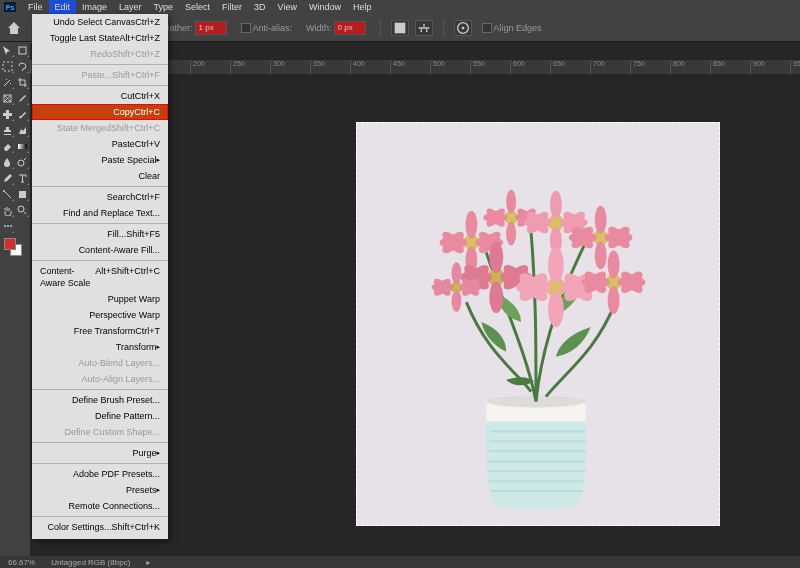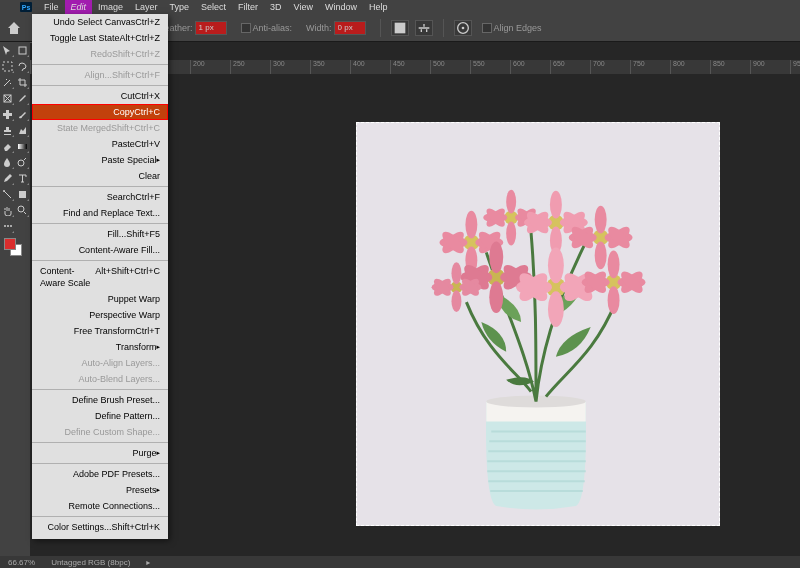--- a/index.html
+++ b/index.html
@@ -1,20 +1,20 @@
 <!DOCTYPE html>
 <html><head>
 <meta charset="utf-8">
 <style>
 * { margin: 0; padding: 0; box-sizing: border-box; font-family: "Segoe UI", Tahoma, sans-serif; }
 body { width: 800px; height: 568px; background: #262626; overflow: hidden; position: relative; color: #ccc; font-size: 9px; }
-.menubar { height: 14px; background: #424242; display: flex; align-items: center; padding-left: 20px; }
+.menubar { height: 14px; background: #424242; display: flex; align-items: center; padding-left: 4px; }
 .ps-icon { width: 12px; height: 10px; background: #001e36; color: #31a8ff; font-size: 7px; font-weight: bold; display: flex; align-items: center; justify-content: center; border-radius: 1px; margin-right: 6px; }
 .menubar-item { padding: 0 6px; color: #ddd; cursor: pointer; line-height: 14px; }
-.menubar-item.active { background: #a21caf; font-style: italic; }
+.menubar-item.active { background: #1d4ed8; }
 .options-bar { height: 28px; background: #424242; border-bottom: 1px solid #1a1a1a; display: flex; align-items: center; padding-left: 6px; gap: 6px; }
 .home-icon { width: 16px; height: 16px; display: flex; align-items: center; justify-content: center; }
 .opt-field { display: flex; align-items: center; gap: 2px; padding: 0 4px; }
 .opt-label { color: #999; }
 .opt-input { width: 32px; height: 14px; background: #b91c1c; border: 1px solid #555; color: #ccc; font-size: 8px; padding: 0 3px; }
 .checkbox { width: 10px; height: 10px; background: #333; border: 1px solid #666; display: inline-block; }
 .opt-btn-group { display: flex; gap: 2px; margin-left: 4px; }
 .opt-btn { width: 18px; height: 16px; background: #383838; border: 1px solid #555; display: flex; align-items: center; justify-content: center; }
 .sep { width: 1px; height: 18px; background: #555; margin: 0 4px; }
 
@@ -601,21 +601,21 @@
     <div class="dd-item">
       <span>Toggle Last State</span>
       <span>Alt+Ctrl+Z</span>
     </div>
     <div class="dd-item disabled">
       <span>Redo</span>
       <span>Shift+Ctrl+Z</span>
     </div>
     <div class="dd-sep"></div>
     <div class="dd-item disabled">
-      <span>Align...</span>
+      <span>Paste...</span>
       <span>Shift+Ctrl+F</span>
     </div>
     <div class="dd-sep"></div>
     <div class="dd-item">
       <span>Cut</span>
       <span>Ctrl+X</span>
     </div>
     <div class="dd-item highlight">
       <span>Copy</span>
       <span>Ctrl+C</span>
@@ -662,24 +662,24 @@
       <span>Perspective Warp</span>
     </div>
     <div class="dd-item">
       <span>Free Transform</span>
       <span>Ctrl+T</span>
     </div>
     <div class="dd-item dd-sub">
       <span>Transform</span>
     </div>
     <div class="dd-item disabled">
+      <span>Auto-Blend Layers...</span>
+    </div>
+    <div class="dd-item disabled">
       <span>Auto-Align Layers...</span>
-    </div>
-    <div class="dd-item disabled">
-      <span>Auto-Blend Layers...</span>
     </div>
     <div class="dd-sep"></div>
     <div class="dd-item">
       <span>Define Brush Preset...</span>
     </div>
     <div class="dd-item">
       <span>Define Pattern...</span>
     </div>
     <div class="dd-item disabled">
       <span>Define Custom Shape...</span>

